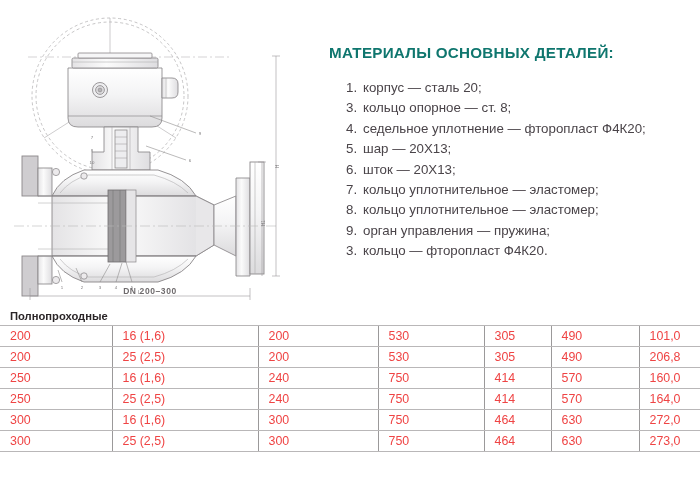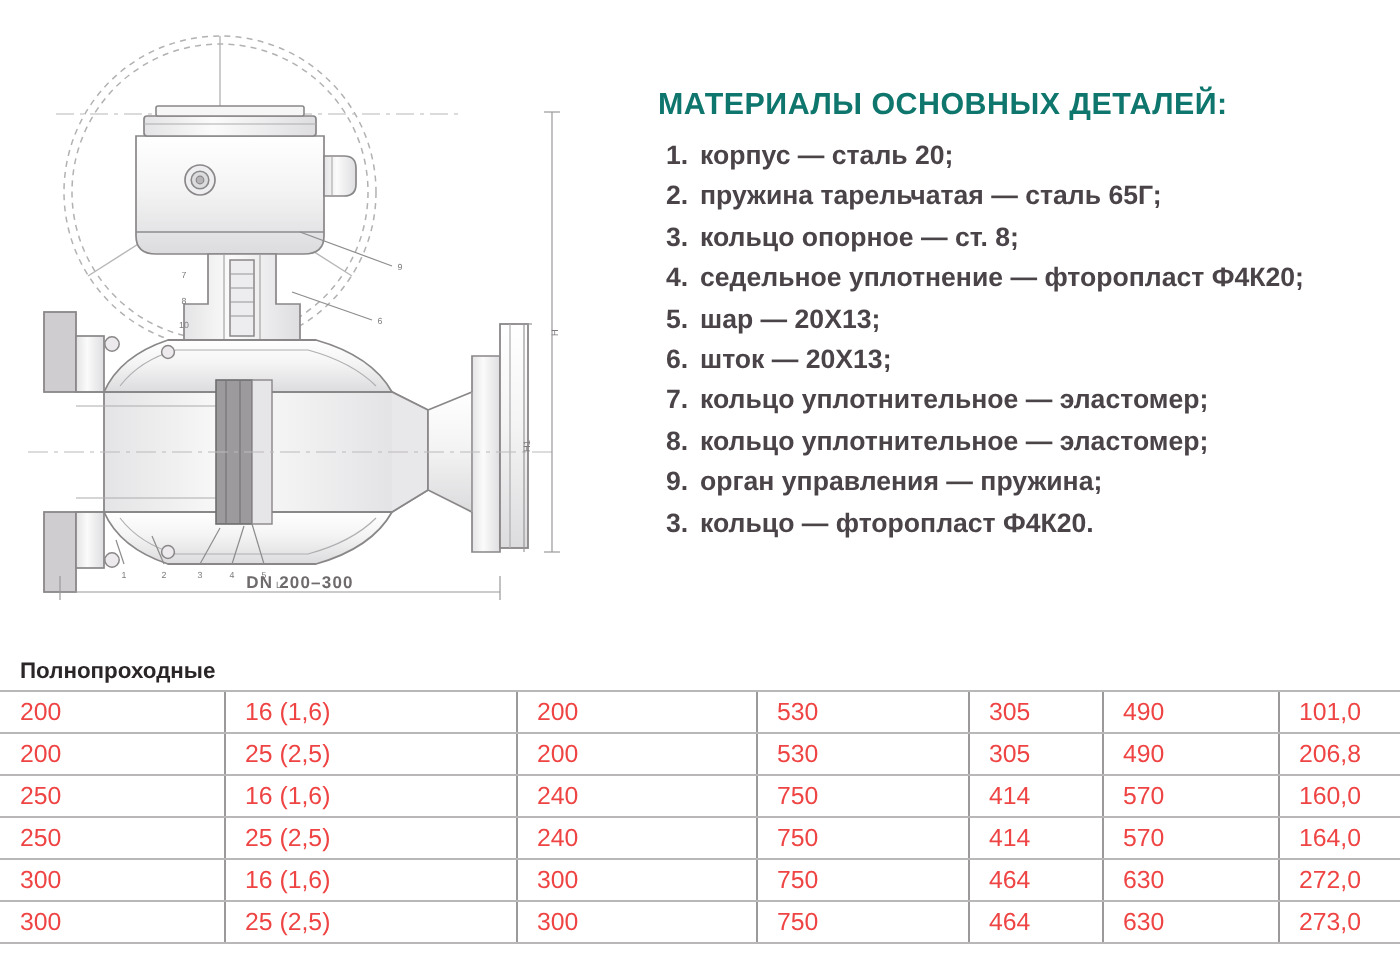--- a/index.html
+++ b/index.html
@@ -32,33 +32,33 @@
   }
   .materials h1{
     margin:0 0 7px 0;
     font-size:15.2px;
     font-weight:bold;
     letter-spacing:.25px;
     color:#0f766e;
     font-family:"Liberation Sans", sans-serif;
   }
   .materials ol{
-    margin:4px;padding:0;list-style:none;font-weight:bold;
+    margin:17px;padding:0;list-style:none;
   }
   .materials li{
     font-size:13.3px;
     line-height:20.4px;
     color:#4a4449;
     white-space:nowrap;
     font-family:"Liberation Sans", sans-serif;
   }
   .materials li .num{display:inline-block;min-width:17px;}
 
   
-  .table-block{position:absolute;left:0;top:330px;width:572px;}
+  .table-block{position:absolute;left:0;top:310px;width:572px;}
   .table-title{
     font-size:11.2px;font-weight:bold;color:#2a2527;
     padding:0 0 3px 10px;
     font-family:"Liberation Sans", sans-serif;
   }
   table.specs{
     border-collapse:collapse;
     width:700px;
     table-layout:fixed;
   }
@@ -246,23 +246,20 @@
     <div class="dn-caption">DN 200–300</div>
   </div>
 
   <div class="materials">
     <h1>МАТЕРИАЛЫ ОСНОВНЫХ ДЕТАЛЕЙ:</h1>
     <ol>
       <li>
         <span class="num">1.</span><span>корпус — сталь 20;</span>
       </li>
       <li>
-        <span class="num">2.</span><span>пружина тарельчатая — сталь 65Г;</span>
-      </li>
-      <li>
         <span class="num">3.</span><span>кольцо опорное — ст. 8;</span>
       </li>
       <li>
         <span class="num">4.</span><span>седельное уплотнение — фторопласт Ф4К20;</span>
       </li>
       <li>
         <span class="num">5.</span><span>шар — 20Х13;</span>
       </li>
       <li>
         <span class="num">6.</span><span>шток — 20Х13;</span>

